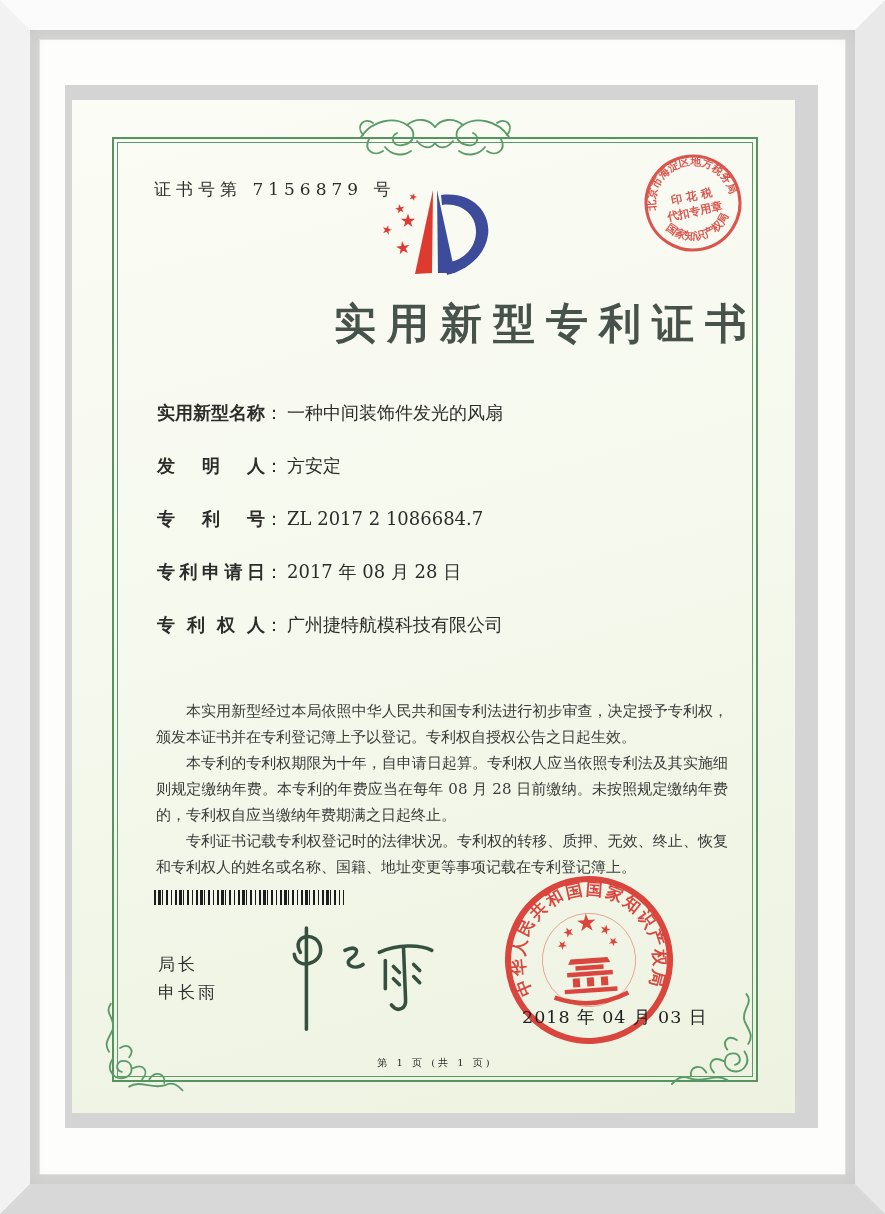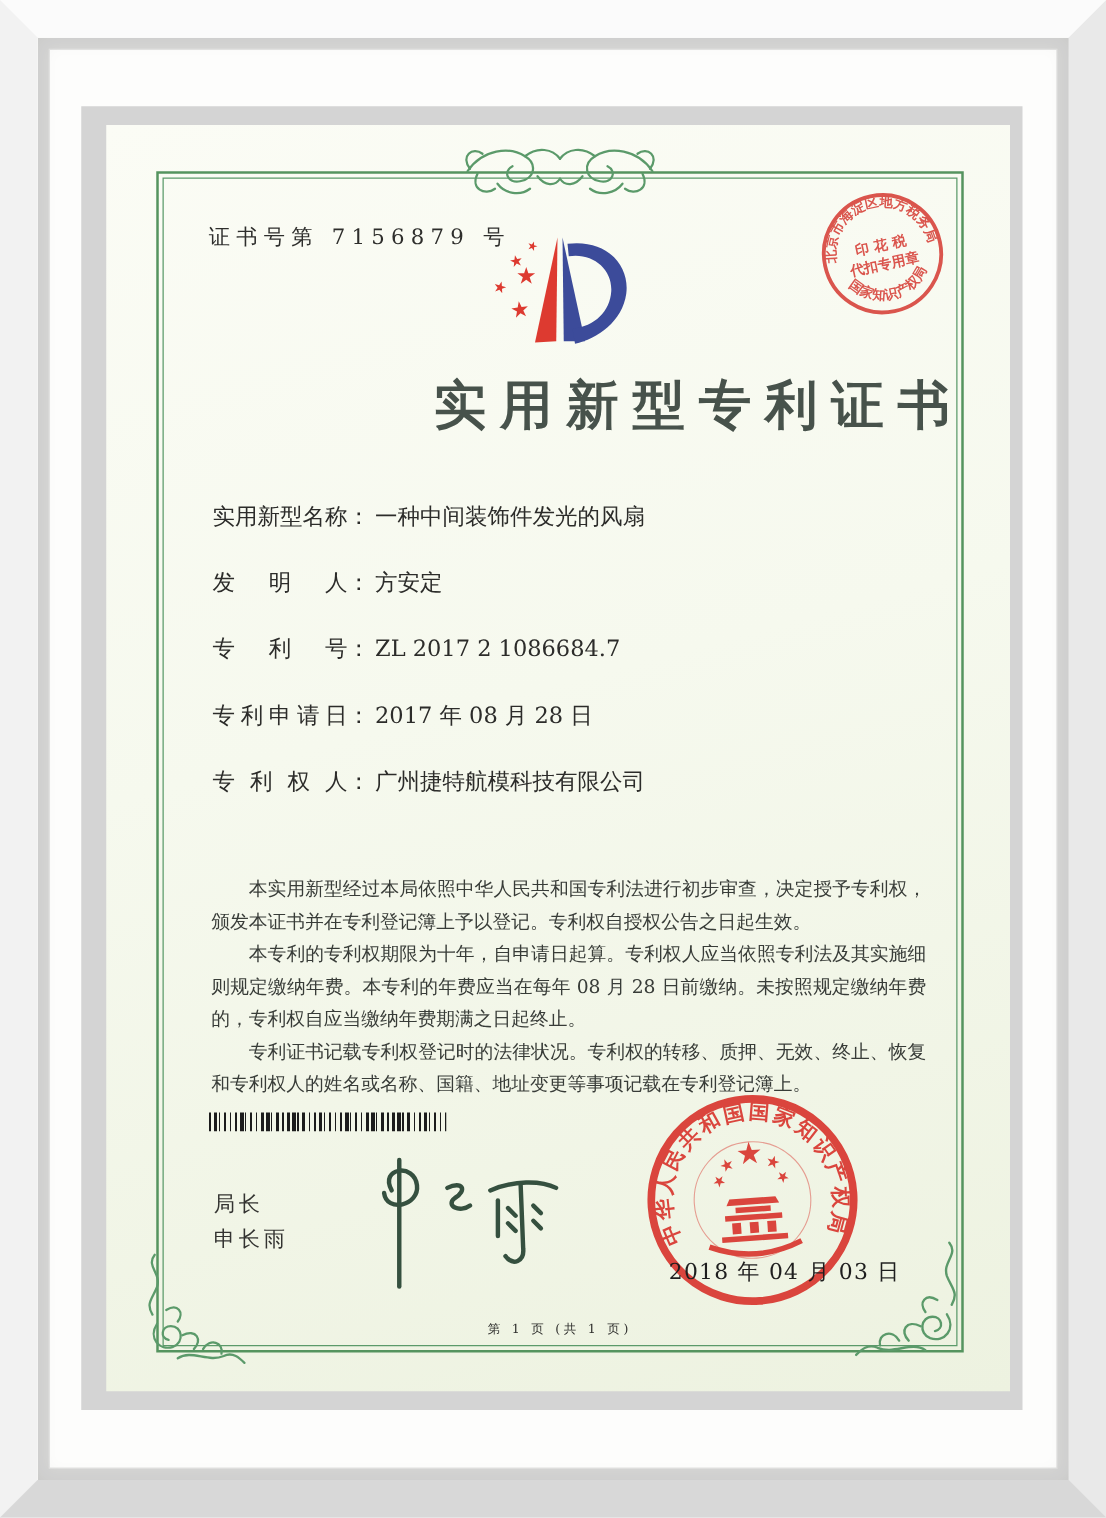--- a/index.html
+++ b/index.html
@@ -7,21 +7,21 @@
          font-family:"DejaVu Serif","Liberation Serif",serif;background:#f2f2f2;}
   
   .photo-frame{position:absolute;inset:0;box-sizing:border-box;
     border:30px solid;border-color:#fbfbfb #e9e9e9 #d8d8d8 #f2f2f2;
     background:transparent;z-index:1;}
   .mat{position:absolute;inset:30px;background:#fdfdfc;
     box-shadow:inset 0 0 0 9px rgba(0,0,0,.055), inset 0 0 0 10px rgba(0,0,0,.10), inset 0 0 18px rgba(0,0,0,.07);
     z-index:0;}
   .paper-shadow{position:absolute;left:65px;top:85px;width:753px;height:1043px;
     background:#d4d4d4;z-index:2;}
-  .paper{position:absolute;left:85px;top:100px;width:723px;height:1013px;
+  .paper{position:absolute;left:72px;top:100px;width:723px;height:1013px;
     background:linear-gradient(165deg,#fbfcf5 0%,#f6f9ee 45%,#edf2e0 100%);
     z-index:3;}
   
   .green-border{position:absolute;left:40px;top:37px;right:37px;bottom:31px;
     border:2px solid #55945f;}
   .green-border-inner{position:absolute;inset:3px;border:1px solid #5b9a6a;}
   .flourish{position:absolute;color:#5b9a6a;}
   .flourish svg{display:block;width:100%;height:100%;}
   .flourish-top{left:253px;top:11px;width:220px;height:52px;}
   .flourish-bl{left:28px;top:902px;width:86px;height:92px;}
@@ -29,21 +29,21 @@
   
   .cert-number{position:absolute;left:82px;top:78px;font-size:17px;
     letter-spacing:5px;color:#2e2e2c;}
   .sipo-logo{position:absolute;left:303px;top:87px;width:122px;height:92px;}
   .tax-stamp{position:absolute;left:570px;top:52px;width:102px;height:102px;
     transform:rotate(-12deg);opacity:.92;}
   .doc-title{position:absolute;left:40px;width:646px;top:196px;text-align:right;
     font-size:42px;font-weight:700;letter-spacing:11px;text-indent:11px;color:#47524b;}
   .fields{position:absolute;left:85px;top:301px;width:580px;font-size:18px;color:#2c2c2a;}
   .field-row{height:53px;white-space:nowrap;}
-  .f-label{display:inline-block;width:108px;text-align:justify;text-align-last:justify;}
+  .f-label{display:inline-block;width:108px;text-align:justify;text-align-last:justify;font-weight:bold;}
   .f-colon{display:inline-block;margin-right:4px;}
   .body-text{position:absolute;left:84px;top:598px;width:572px;font-size:15px;
     line-height:26px;text-align:justify;color:#383c38;}
   .body-text p{margin:0;text-indent:2em;}
   .barcode{position:absolute;left:82px;top:790px;width:190px;height:15px;
     background:repeating-linear-gradient(90deg,
       #1c1c1c 0 2px,transparent 2px 4px,#1c1c1c 4px 7px,transparent 7px 8px,
       #1c1c1c 8px 9px,transparent 9px 12px,#1c1c1c 12px 14px,transparent 14px 17px,
       #1c1c1c 17px 18px,transparent 18px 21px);}
   .signer{position:absolute;left:86px;top:850px;font-size:17px;line-height:28px;

